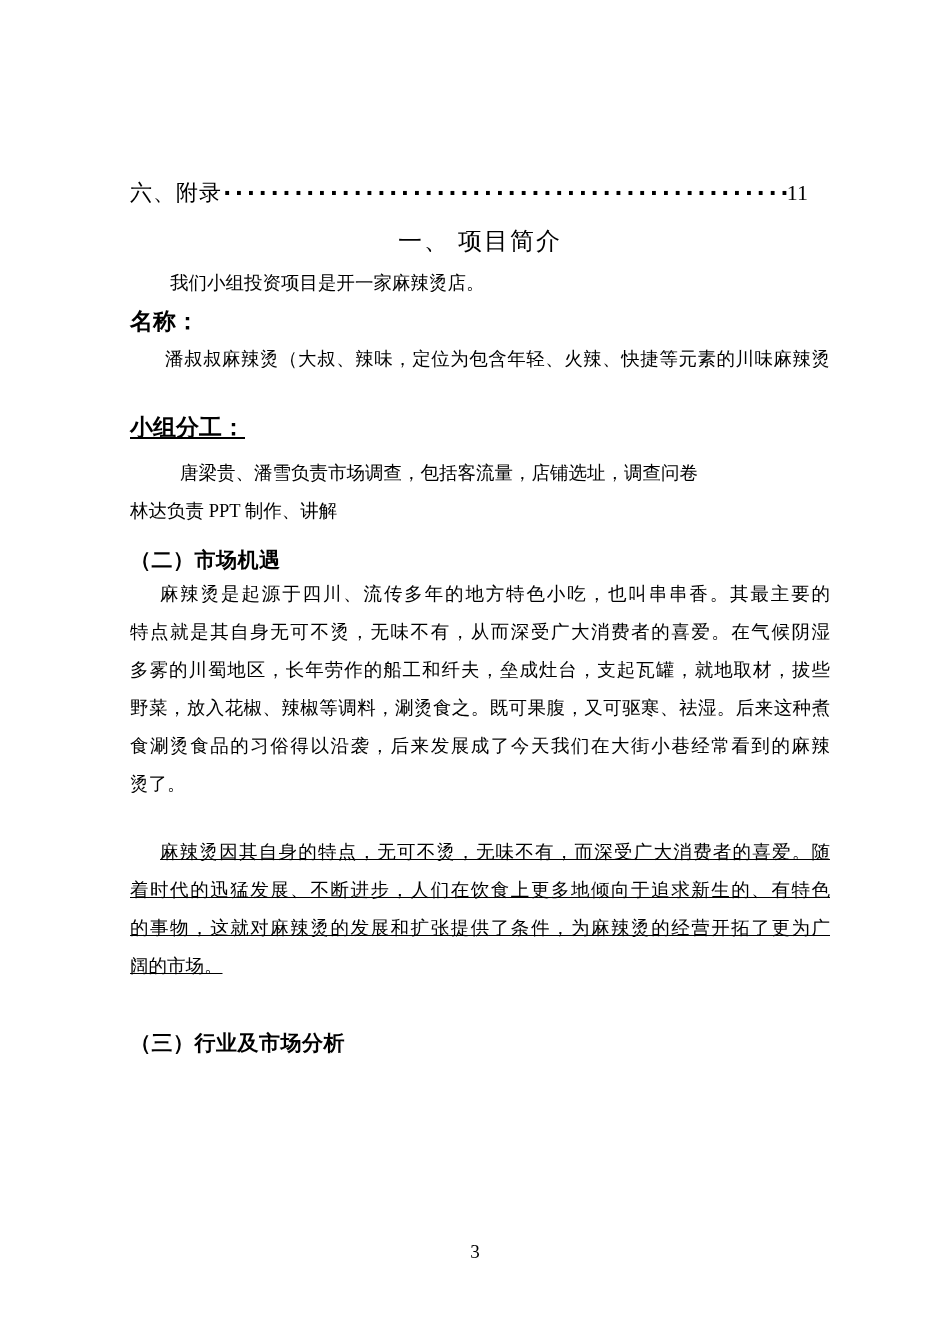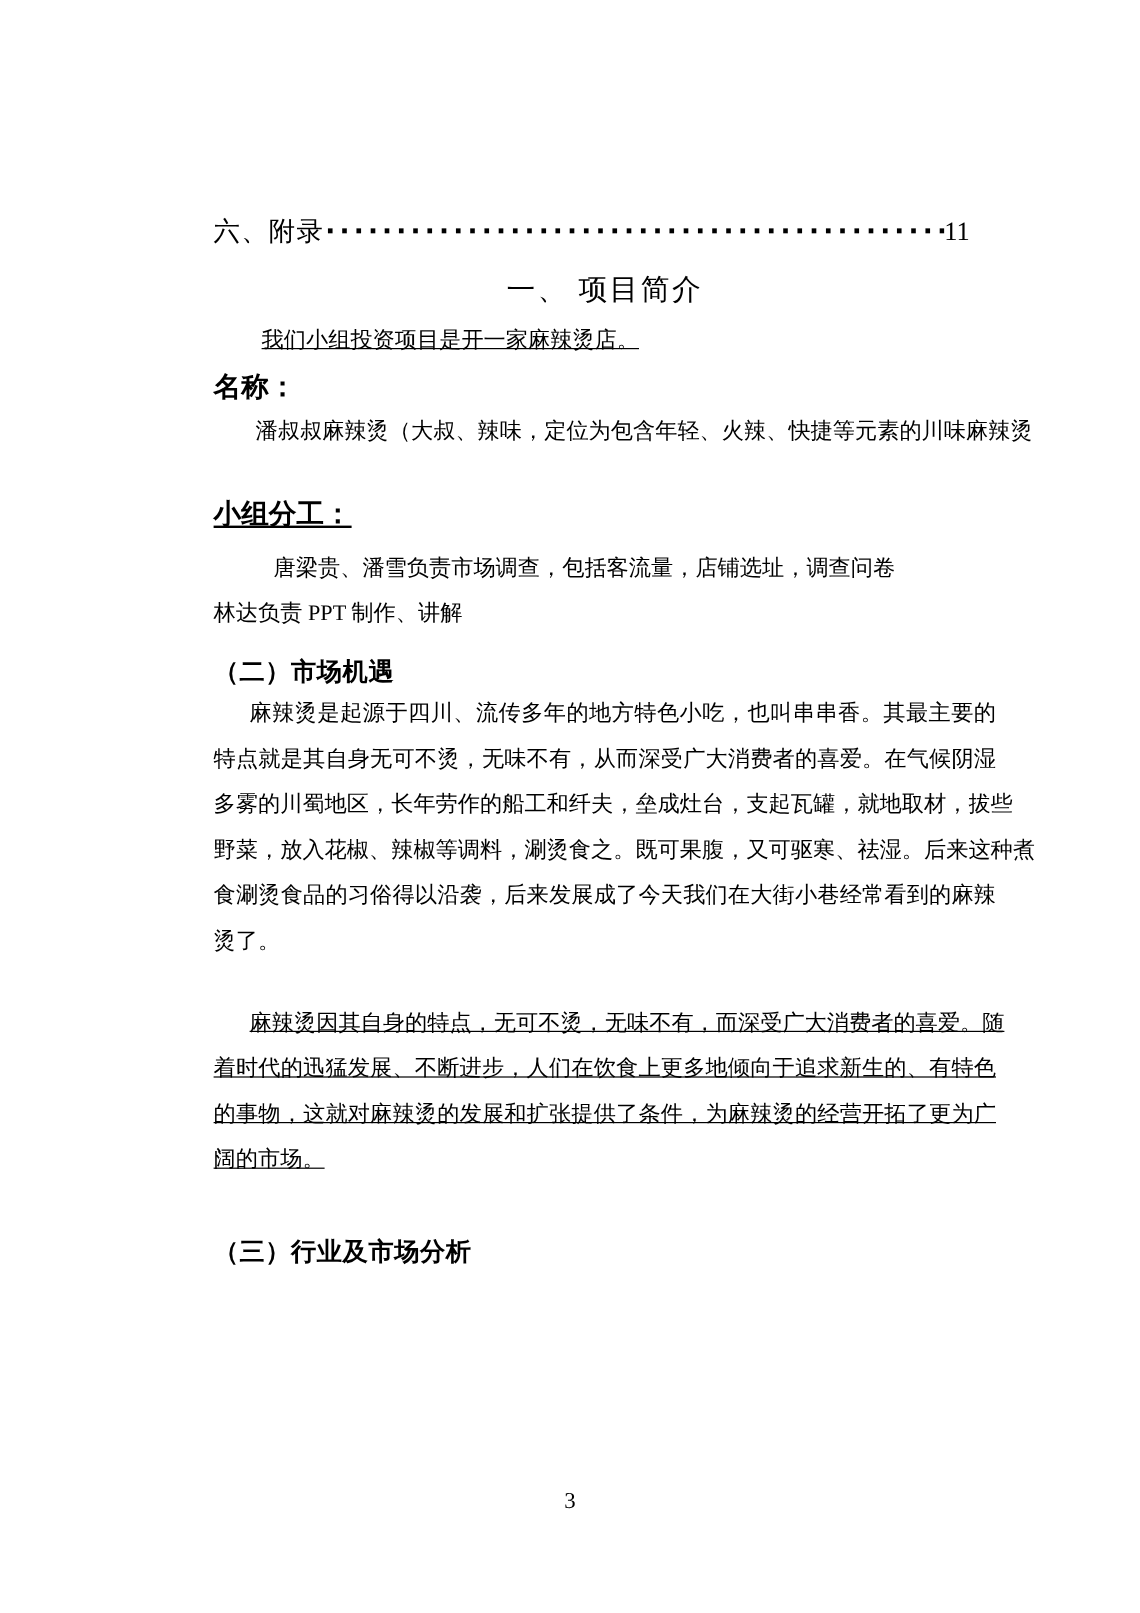--- a/index.html
+++ b/index.html
@@ -8,21 +8,20 @@
     position: relative;
     width: 950px;
     height: 1344px;
     background: #ffffff;
     color: #000000;
     font-family: "Liberation Serif", "DejaVu Serif", serif;
     overflow: hidden;
   }
   .content {
     padding: 180px 120px 0 130px; 
-    margin-left: 48px;
   }
   
   .toc-row {
     display: flex;
     align-items: baseline;
     font-size: 22px;
     line-height: 26px;
     padding-right: 22px;
   }
   .toc-label { white-space: nowrap; letter-spacing: 1px; }
@@ -74,21 +73,21 @@
   .body-line.last, .body-line.plain {
     text-align: left;
     text-align-last: left;
   }
   .ind-30 { text-indent: 30px; }
   .ind-35 { text-indent: 35px; }
   .ind-40 { text-indent: 40px; }
   .ind-50 { text-indent: 50px; }
   .gap-30 { margin-top: 30px; text-decoration: underline; }
   .gap-8  { margin-top: 8px; }
-  .gap-2  { margin-top: 2px; text-decoration: underline; }
+  .gap-2  { margin-top: 2px; }
   
   .page-number {
     position: absolute;
     left: 0;
     right: 0;
     top: 1240px;
     text-align: center;
     font-size: 19px;
     line-height: 24px;
   }

